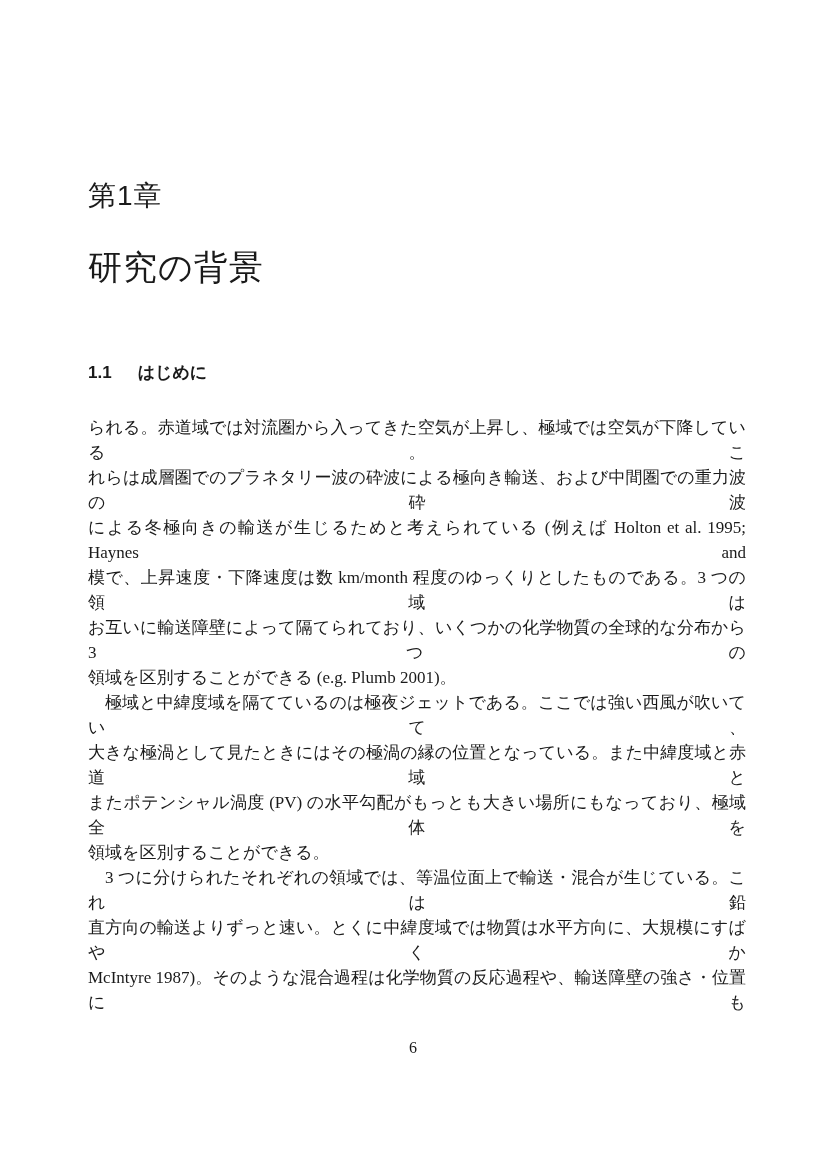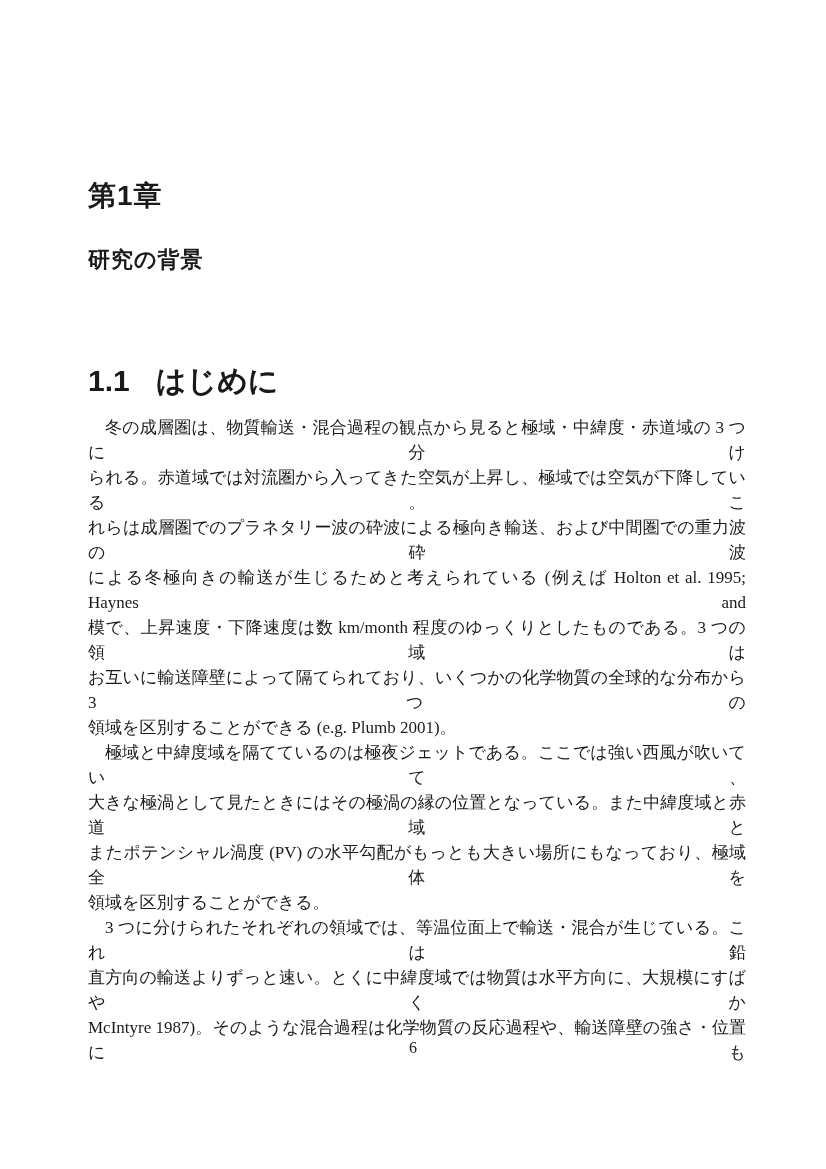--- a/index.html
+++ b/index.html
@@ -14,43 +14,43 @@
     background: #ffffff;
     color: #1a1a1a;
     overflow: hidden;
   }
   
   .chapter-label {
     position: absolute;
     left: 88px;
     top: 179px;
     font-family: "Liberation Sans", "DejaVu Sans", sans-serif;
-    font-weight: bold;
+    font-weight: normal;
     font-size: 28px;
     line-height: 1.2;
     letter-spacing: 1px;
     text-align: center;
   }
   .chapter-title {
     position: absolute;
     left: 88px;
     top: 247px;
     font-family: "Liberation Sans", "DejaVu Sans", sans-serif;
-    font-weight: bold;
-    font-size: 22px;
+    font-weight: normal;
+    font-size: 34px;
     line-height: 1.2;
     letter-spacing: 1px;
   }
   .section-heading {
     position: absolute;
     left: 88px;
     top: 363px;
     font-family: "Liberation Sans", "DejaVu Sans", sans-serif;
     font-weight: bold;
-    font-size: 30px;
+    font-size: 17px;
     line-height: 1.2;
   }
   .section-heading .section-number {
     margin-right: 26px;
   }
   
   .body-text {
     position: absolute;
     left: 88px;
     top: 415px;
@@ -88,21 +88,20 @@
   <div class="chapter-label">第1章</div>
 
   <div class="chapter-title">研究の背景</div>
 
   <div class="section-heading">
     <span class="section-number">1.1</span><span class="section-title">はじめに</span>
   </div>
 
   <div class="body-text">
 
-  <div class="line para-first">冬の成層圏は、物質輸送・混合過程の観点から見ると極域・中緯度・赤道域の 3 つに分け</div>
       <div class="line">られる。赤道域では対流圏から入ってきた空気が上昇し、極域では空気が下降している。こ</div>
       <div class="line">れらは成層圏でのプラネタリー波の砕波による極向き輸送、および中間圏での重力波の砕波</div>
       <div class="line">による冬極向きの輸送が生じるためと考えられている (例えば Holton et al. 1995; Haynes and</div>
       <div class="line">模で、上昇速度・下降速度は数 km/month 程度のゆっくりとしたものである。3 つの領域は</div>
       <div class="line">お互いに輸送障壁によって隔てられており、いくつかの化学物質の全球的な分布から 3 つの</div>
       <div class="line para-last">領域を区別することができる (e.g. Plumb 2001)。</div>
       <div class="line para-first">極域と中緯度域を隔てているのは極夜ジェットである。ここでは強い西風が吹いていて、</div>
       <div class="line">大きな極渦として見たときにはその極渦の縁の位置となっている。また中緯度域と赤道域と</div>
       <div class="line">またポテンシャル渦度 (PV) の水平勾配がもっとも大きい場所にもなっており、極域全体を</div>
       <div class="line para-last">領域を区別することができる。</div>

